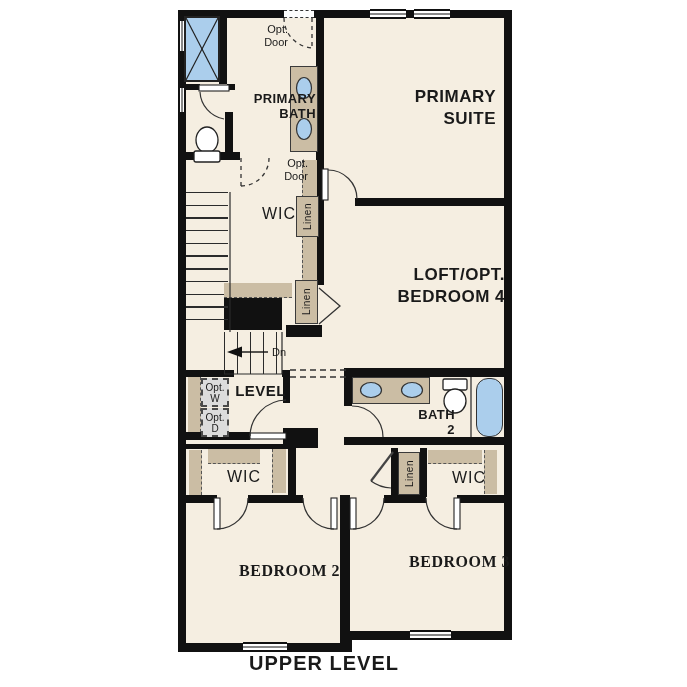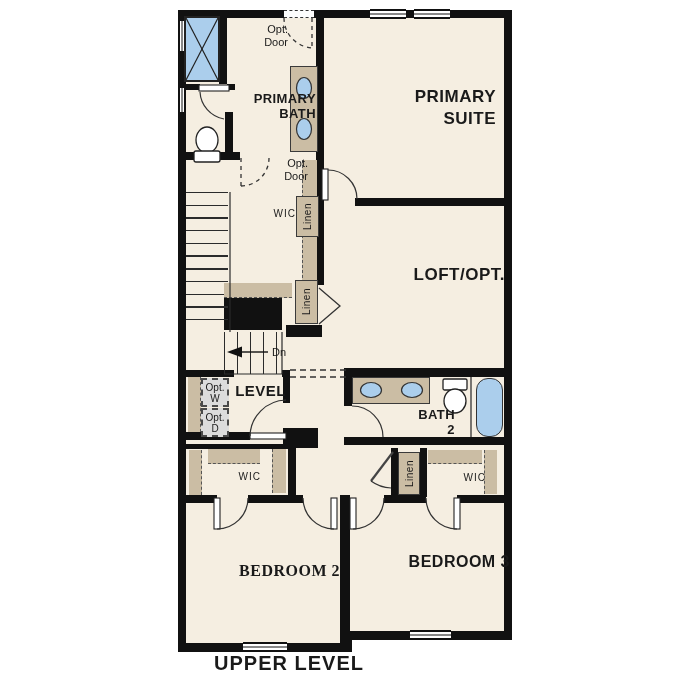--- a/index.html
+++ b/index.html
@@ -10,21 +10,21 @@
   .wall{position:absolute;background:#111111;}
   .tan{position:absolute;background:#cbbda4;}
   .tan-b{position:absolute;background:#cbbda4;border:1px solid #3a3a3a;box-sizing:border-box;}
   .gray-box{position:absolute;background:#dcdcdc;border:2px dashed #4a4a4a;box-sizing:border-box;
             display:flex;align-items:center;justify-content:center;text-align:center;
             font-size:10px;line-height:11px;color:#1a1a1a;}
   .lbl{position:absolute;text-align:right;color:#1a1a1a;}
   .b{font-weight:bold;}
   .room-lg{font-size:17px;line-height:22px;font-weight:bold;letter-spacing:.5px;}
   .room-md{font-size:13px;line-height:15px;font-weight:bold;letter-spacing:.4px;}
-  .room-sm{font-size:10px;line-height:13px;letter-spacing:1px;}
+  .room-sm{font-size:16px;line-height:13px;letter-spacing:1px;}
   .vert-text{display:flex;align-items:center;justify-content:center;
              writing-mode:vertical-rl;transform:rotate(180deg);
              font-size:10px;letter-spacing:.5px;color:#1a1a1a;}
   .win-h{position:absolute;background:#fff;border-top:2px solid #111;border-bottom:2px solid #111;box-sizing:border-box;}
   .win-v{position:absolute;background:#fff;border-left:2px solid #111;border-right:2px solid #111;box-sizing:border-box;}
   .opt-open{position:absolute;background:#fdfdfd;border-top:1.5px dashed #333;border-bottom:1.5px dashed #333;box-sizing:border-box;}
   .stairs-h{position:absolute;background:
       repeating-linear-gradient(to bottom,#2b2b2b 0 1.3px,transparent 1.3px 12.7px);}
   .stairs-v{position:absolute;background:
       repeating-linear-gradient(to right,#2b2b2b 0 1.3px,transparent 1.3px 13px);}
@@ -232,43 +232,44 @@
     <div>BATH</div>
   </div>
 
   <div class="lbl room-lg" style="left:330px;top:86px;width:166px;">
     <div>PRIMARY</div>
     <div>SUITE</div>
   </div>
 
   <div class="lbl room-lg" style="left:335px;top:264px;width:170px;">
     <div>LOFT/OPT.</div>
+    <div>BEDROOM 4</div>
   </div>
 
   <div class="lbl room-sm" style="left:240px;top:207px;width:56px;">WIC</div>
 
   <div class="lbl" style="left:272px;top:346px;width:30px;font-size:11px;text-align:left;">Dn</div>
 
   <div class="lbl b" style="left:230px;top:382px;width:56px;font-size:15px;letter-spacing:.5px;">LEVEL</div>
 
   <div class="lbl room-md" style="left:375px;top:407px;width:80px;">
     <div>BATH</div>
     <div>2</div>
   </div>
 
   <div class="lbl room-sm" style="left:205px;top:470px;width:56px;">WIC</div>
   <div class="lbl room-sm" style="left:430px;top:471px;width:56px;">WIC</div>
 
   <div class="lbl b" style="left:190px;top:562px;width:150px;font-size:16px;letter-spacing:.5px;font-family:Liberation Serif, serif;">BEDROOM 2</div>
-  <div class="lbl b" style="left:355px;top:553px;width:155px;font-size:16px;letter-spacing:.5px;">BEDROOM 3</div>
+  <div class="lbl b" style="left:355px;top:553px;width:155px;font-size:16px;letter-spacing:.5px;font-family:Liberation Serif, serif;">BEDROOM 3</div>
 
   <div class="lbl" style="left:238px;top:23px;width:50px;font-size:11px;line-height:13px;text-align:right;">
     <div>Opt.</div>
     <div>Door</div>
   </div>
   <div class="lbl" style="left:262px;top:157px;width:46px;font-size:11px;line-height:13px;">
     <div>Opt.</div>
     <div>Door</div>
   </div>
 
-  <div class="lbl b" style="left:179px;top:652px;width:220px;font-size:20px;letter-spacing:1px;text-align:center;">UPPER LEVEL</div>
+  <div class="lbl b" style="left:179px;top:652px;width:220px;font-size:20px;letter-spacing:1px;text-align:right;">UPPER LEVEL</div>
 
 </div>
 
 </body></html>

